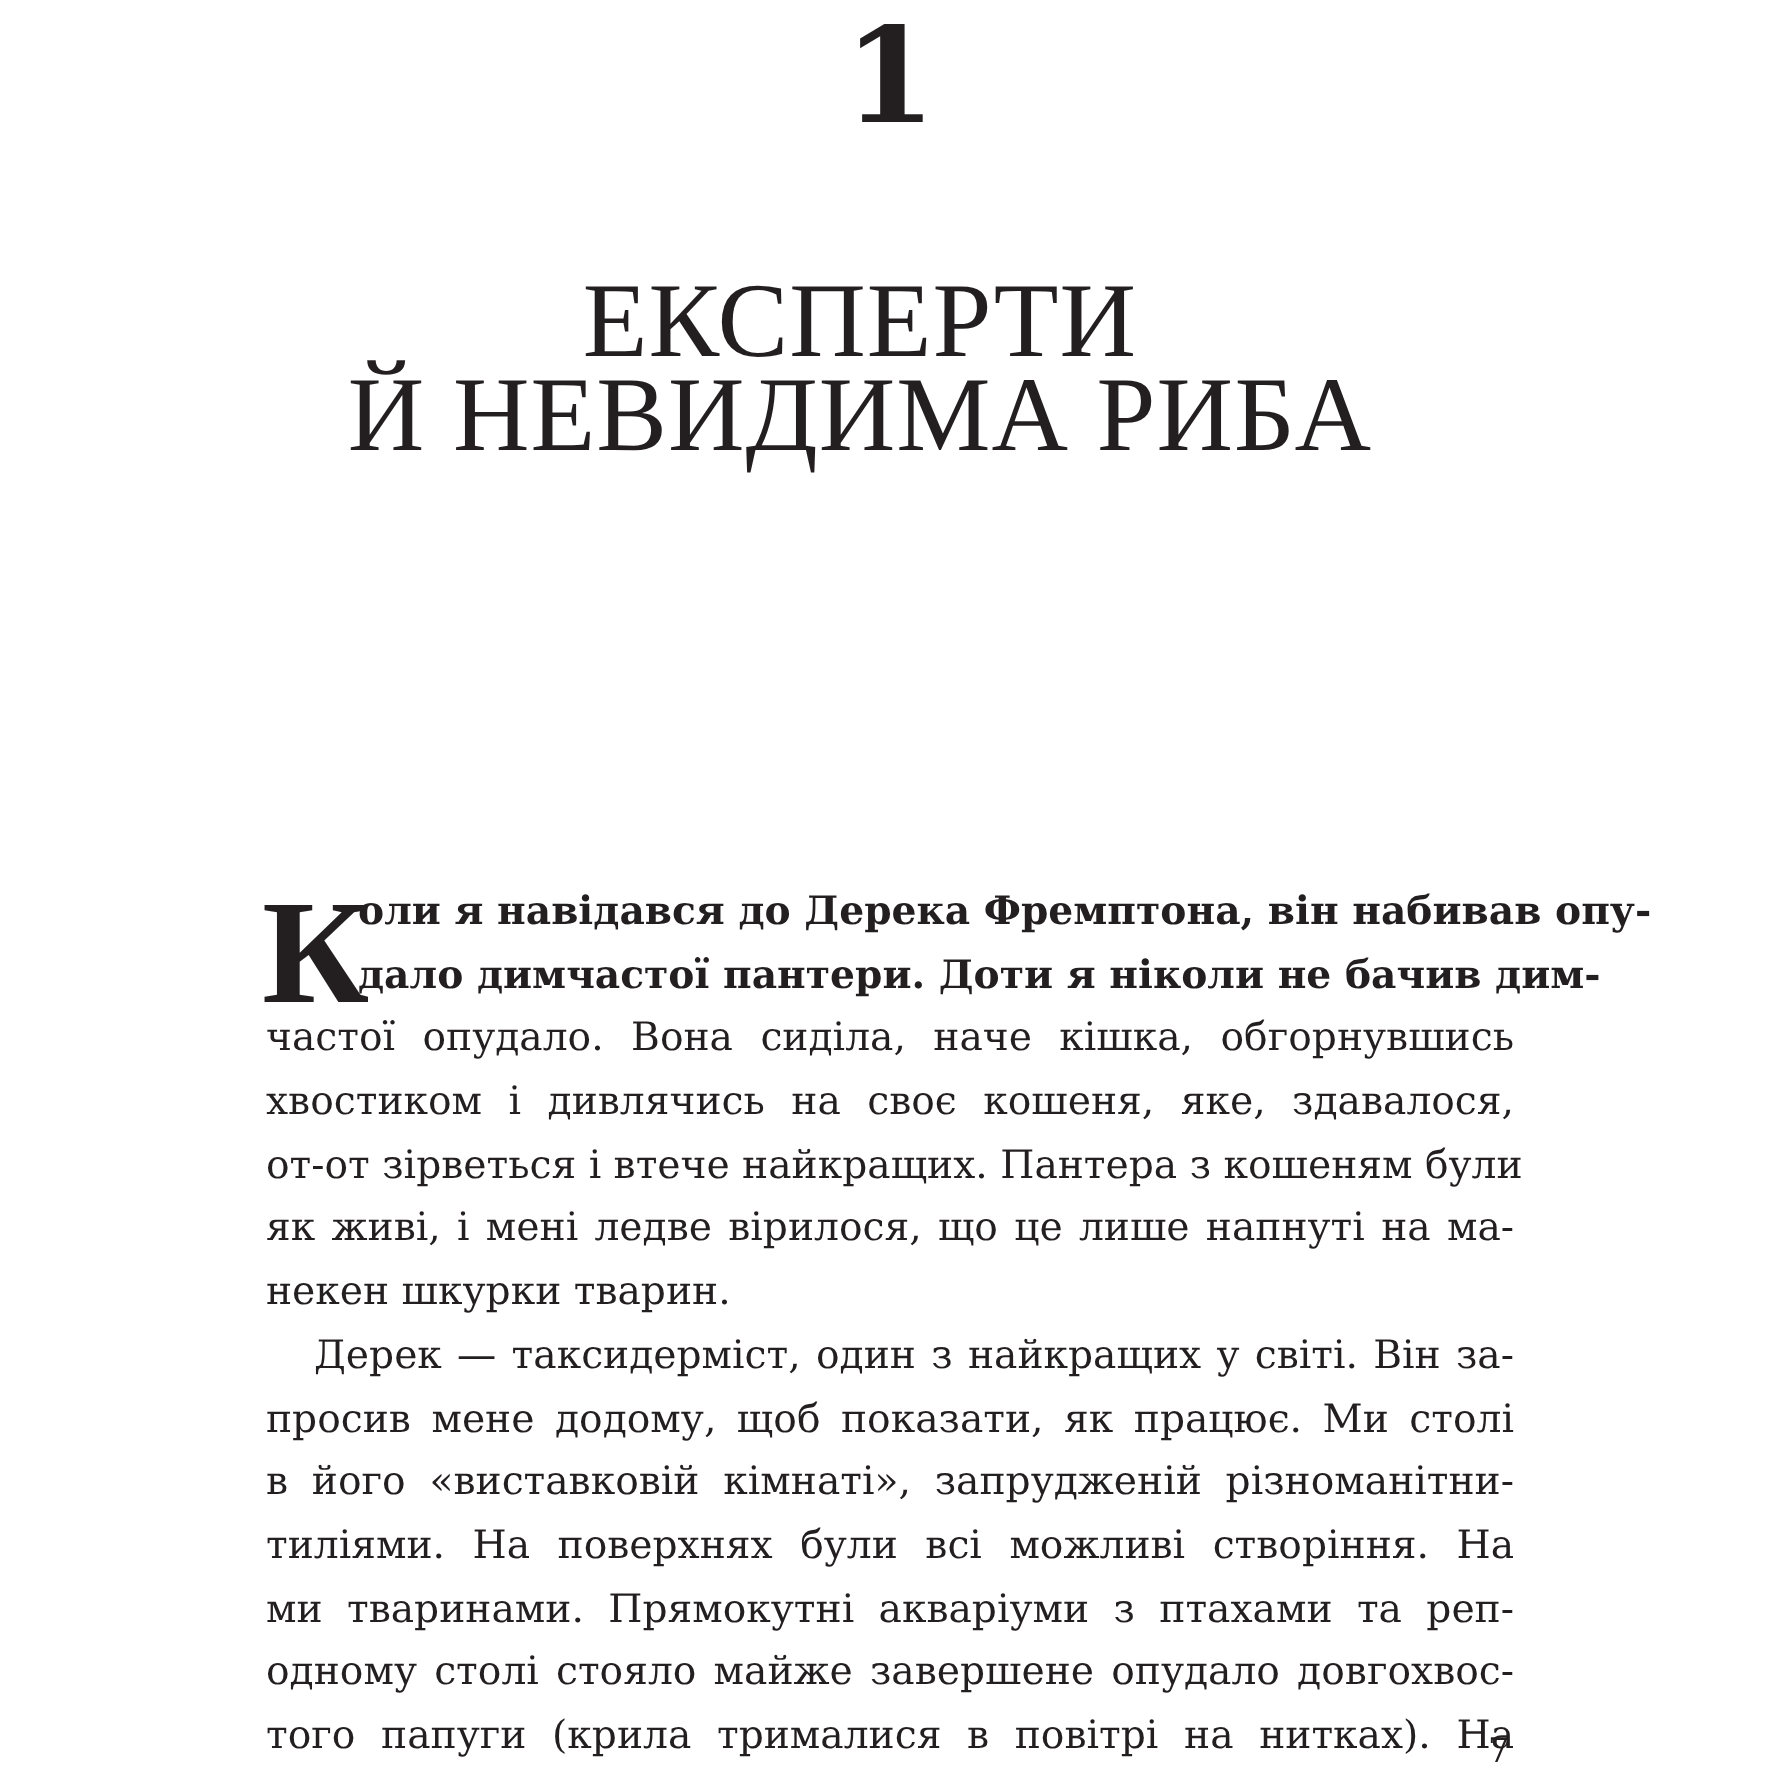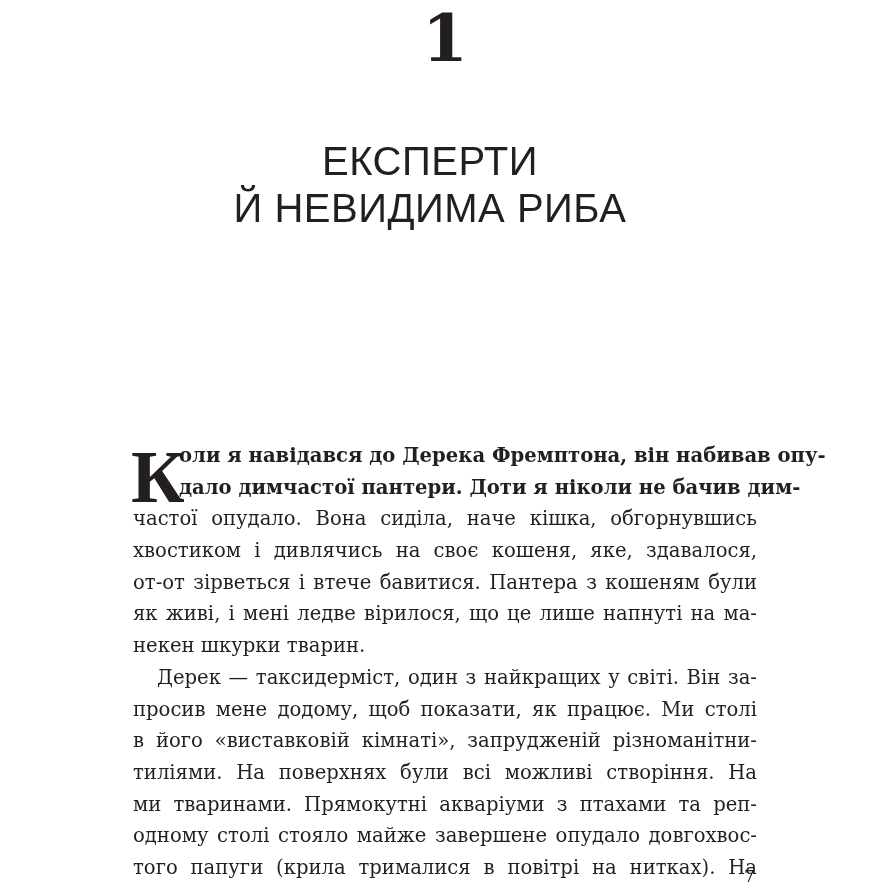--- a/index.html
+++ b/index.html
@@ -8,22 +8,22 @@
     color: #231f20;
     font-family: "DejaVu Serif", "Liberation Serif", serif;
   }
   .chapter-number {
     position: absolute; left: 0; top: -2px; width: 890px; text-align: center;
     font-family: "DejaVu Serif", serif; font-weight: bold;
     font-size: 66px; line-height: 80px; color: #231f20;
   }
   .chapter-title {
     position: absolute; left: 0; top: 138px; width: 860px; text-align: center;
-    font-family: Liberation Sans, sans-serif; font-weight: normal;
-    font-size: 40px; line-height: 47px; color: #231f20;
+    font-family: Liberation Serif, serif; font-weight: normal;
+    font-size: 53px; line-height: 47px; color: #231f20;
     letter-spacing: 0.5px;
   }
   .chapter-title div { white-space: nowrap; }
   .body-text {
     position: absolute; left: 133px; top: 440px; width: 624px;
     font-family: "DejaVu Serif", serif;
     font-size: 19.6px; line-height: 31.7px; color: #231f20;
   }
   .line {
     display: block; white-space: nowrap; text-align: justify; text-align-last: justify;
@@ -52,21 +52,21 @@
   <div>Й НЕВИДИМА РИБА</div>
 </div>
 
 <div class="body-text">
   <span class="dropcap">К</span>
   <div>
     <span class="line dc">оли я навідався до Дерека Фремптона, він набивав опу-</span>
     <span class="line dc">дало димчастої пантери. Доти я ніколи не бачив дим-</span>
     <span class="line">частої опудало. Вона сиділа, наче кішка, обгорнувшись</span>
     <span class="line">хвостиком і дивлячись на своє кошеня, яке, здавалося,</span>
-    <span class="line">от-от зірветься і втече бавитися. Пантера з кошеням були</span>
+    <span class="line">от-от зірветься і втече найкращих. Пантера з кошеням були</span>
     <span class="line">як живі, і мені ледве вірилося, що це лише напнуті на ма-</span>
     <span class="line last">некен шкурки тварин.</span>
   </div>
   <div>
     <span class="line indent">Дерек — таксидерміст, один з найкращих у світі. Він за-</span>
     <span class="line">просив мене додому, щоб показати, як працює. Ми столі</span>
     <span class="line">в його «виставковій кімнаті», запрудженій різноманітни-</span>
     <span class="line">тиліями. На поверхнях були всі можливі створіння. На</span>
     <span class="line">ми тваринами. Прямокутні акваріуми з птахами та реп-</span>
     <span class="line">одному столі стояло майже завершене опудало довгохвос-</span>

